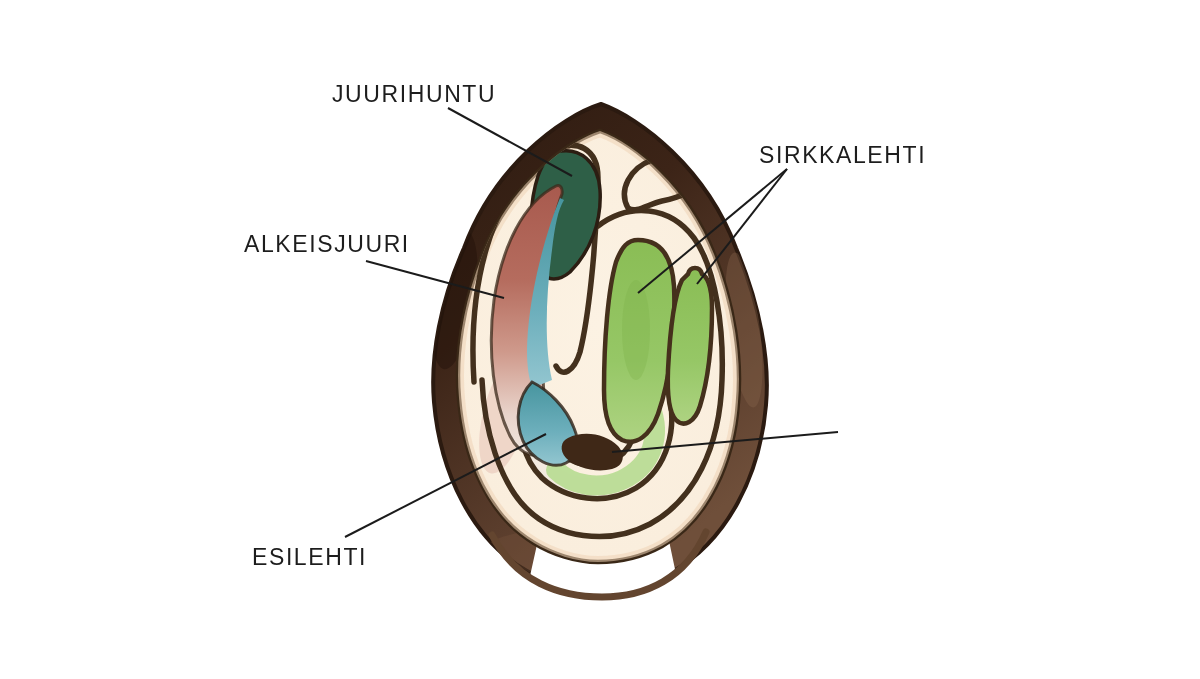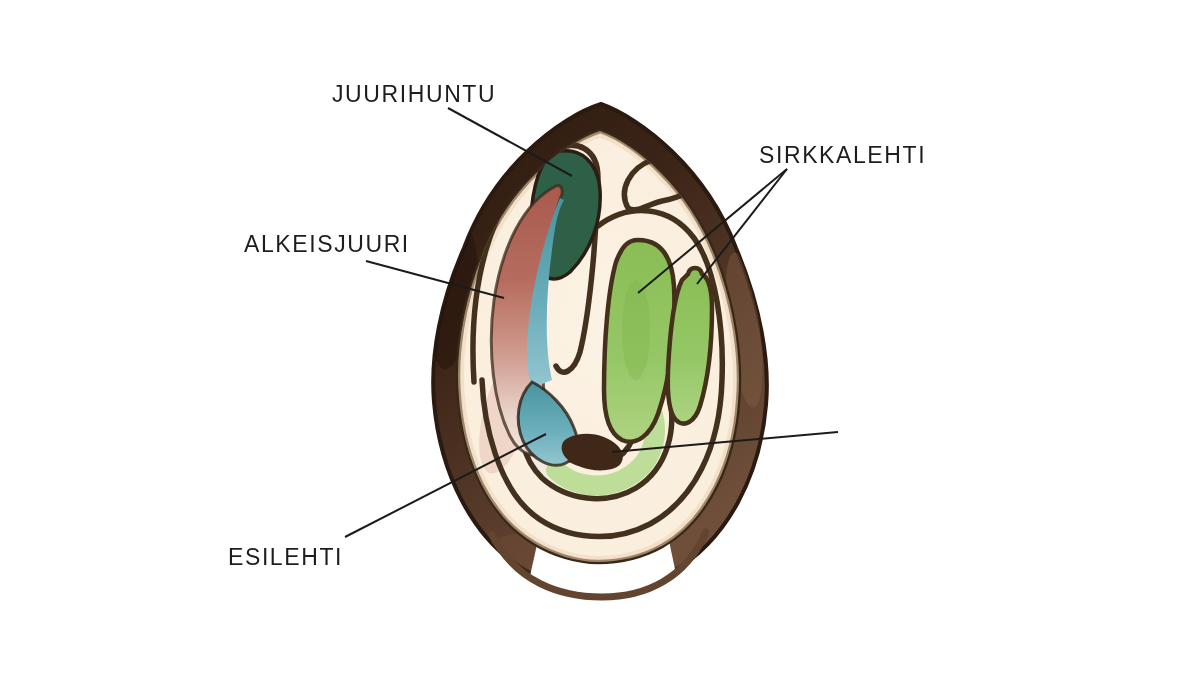--- a/index.html
+++ b/index.html
@@ -150,15 +150,15 @@
     </g>
   </svg>
 
   <div class="diagram-label" style="left:332px;top:81px;">JUURIHUNTU</div>
 
   <div class="diagram-label" style="left:244px;top:231px;">ALKEISJUURI</div>
 
   <div class="diagram-label" style="left:759px;top:142px;">SIRKKALEHTI</div>
 
 
-  <div class="diagram-label" style="left:228px;top:544px;">ESILEHTI</div>
+  <div class="diagram-label" style="left:252px;top:544px;">ESILEHTI</div>
 
 </div>
 
 </body></html>

